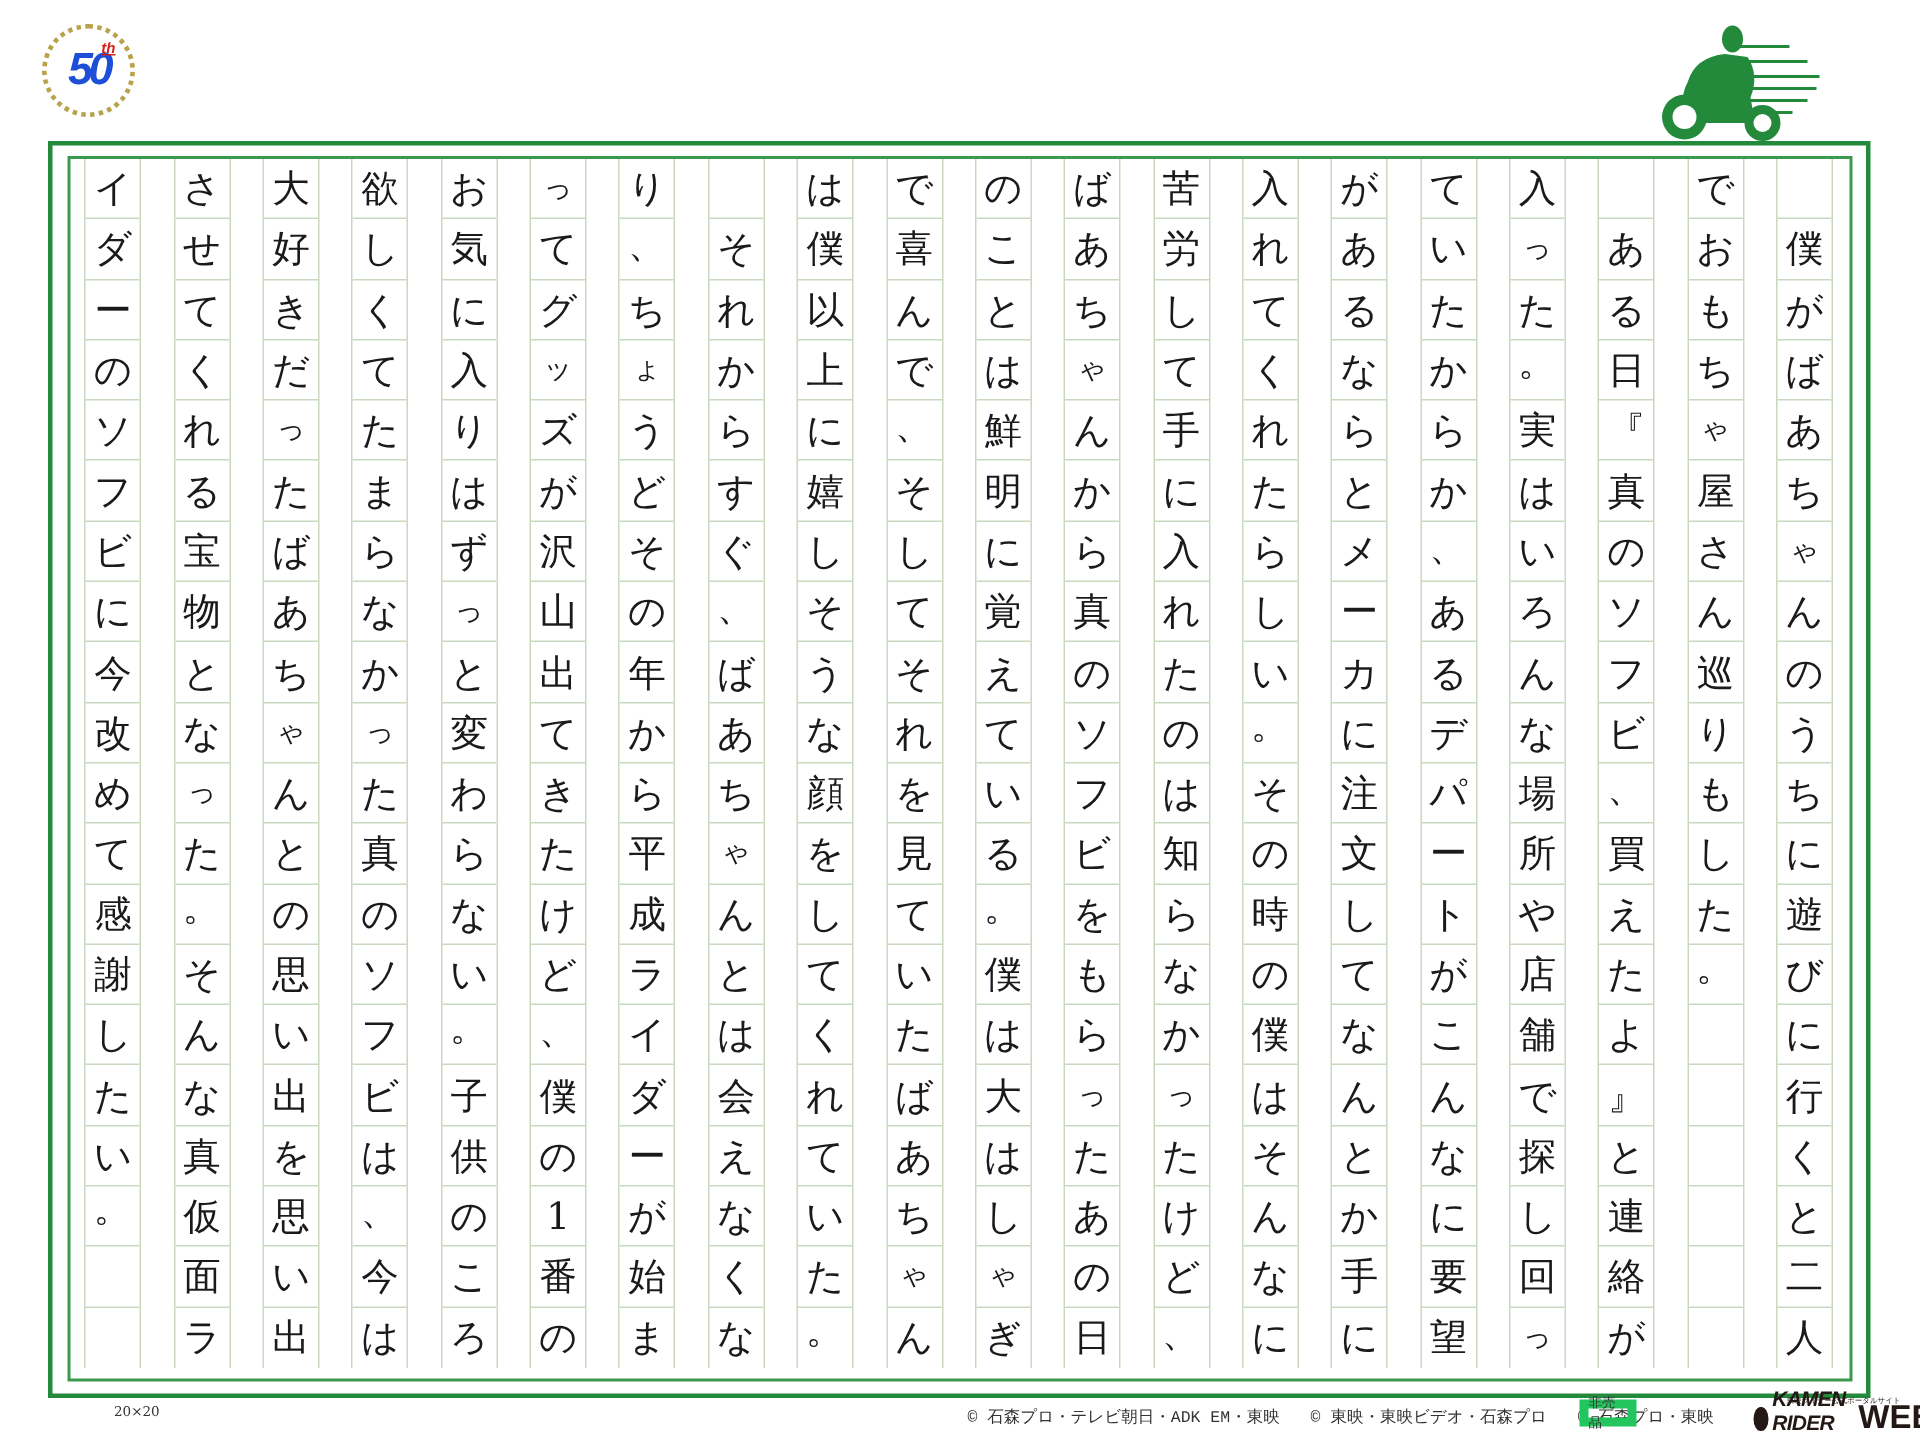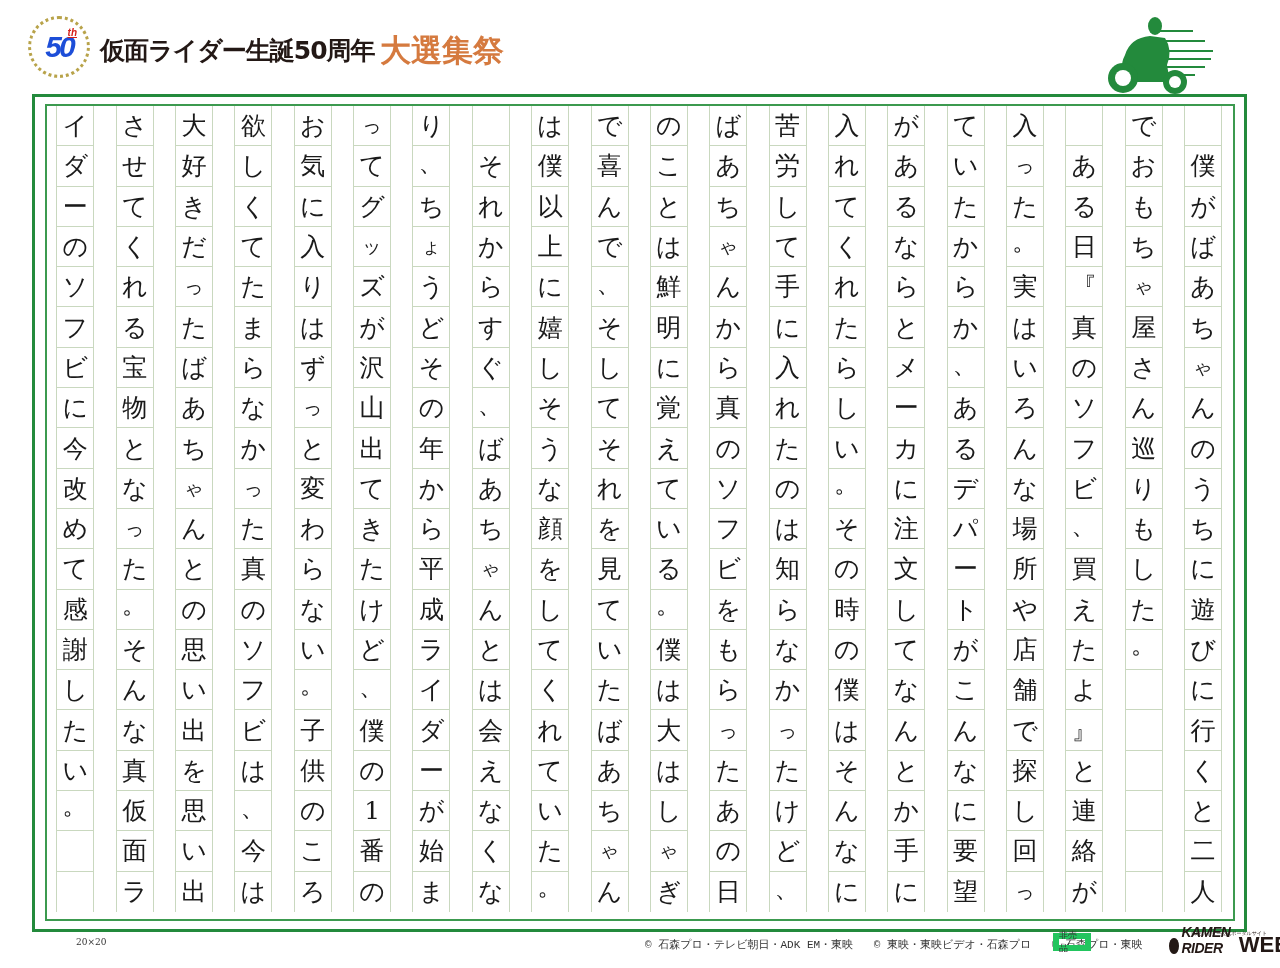--- a/index.html
+++ b/index.html
@@ -40,22 +40,20 @@
   .krweb .tag { position: absolute; left: 22px; top: 0px; font-size: 5px; color: #231815; white-space: nowrap; }
 </style>
 </head>
 <body>
 
 <div class="header">
   <div class="logo50">
     <span class="num">50</span>
     <span class="th">th</span>
   </div>
-  <div class="title-main">仮面ライダー生誕50周年</div>
-  <div class="title-accent">大選集祭</div>
   <svg class="rider-icon" viewBox="0 0 120 85">
     <g fill="#238a3c">
       <rect x="58" y="20" width="40" height="2"></rect>
       <rect x="62" y="30" width="48" height="2"></rect>
       <rect x="66" y="40" width="52" height="2"></rect>
       <rect x="60" y="48" width="56" height="2"></rect>
       <rect x="60" y="56" width="50" height="2"></rect>
       <rect x="60" y="64" width="40" height="2"></rect>
       <ellipse cx="60" cy="16" rx="7" ry="9"></ellipse>
       <path d="M30 45 Q35 28 55 26 L70 28 Q78 40 72 55 L75 72 L35 72 Q22 60 30 45 Z"></path>

